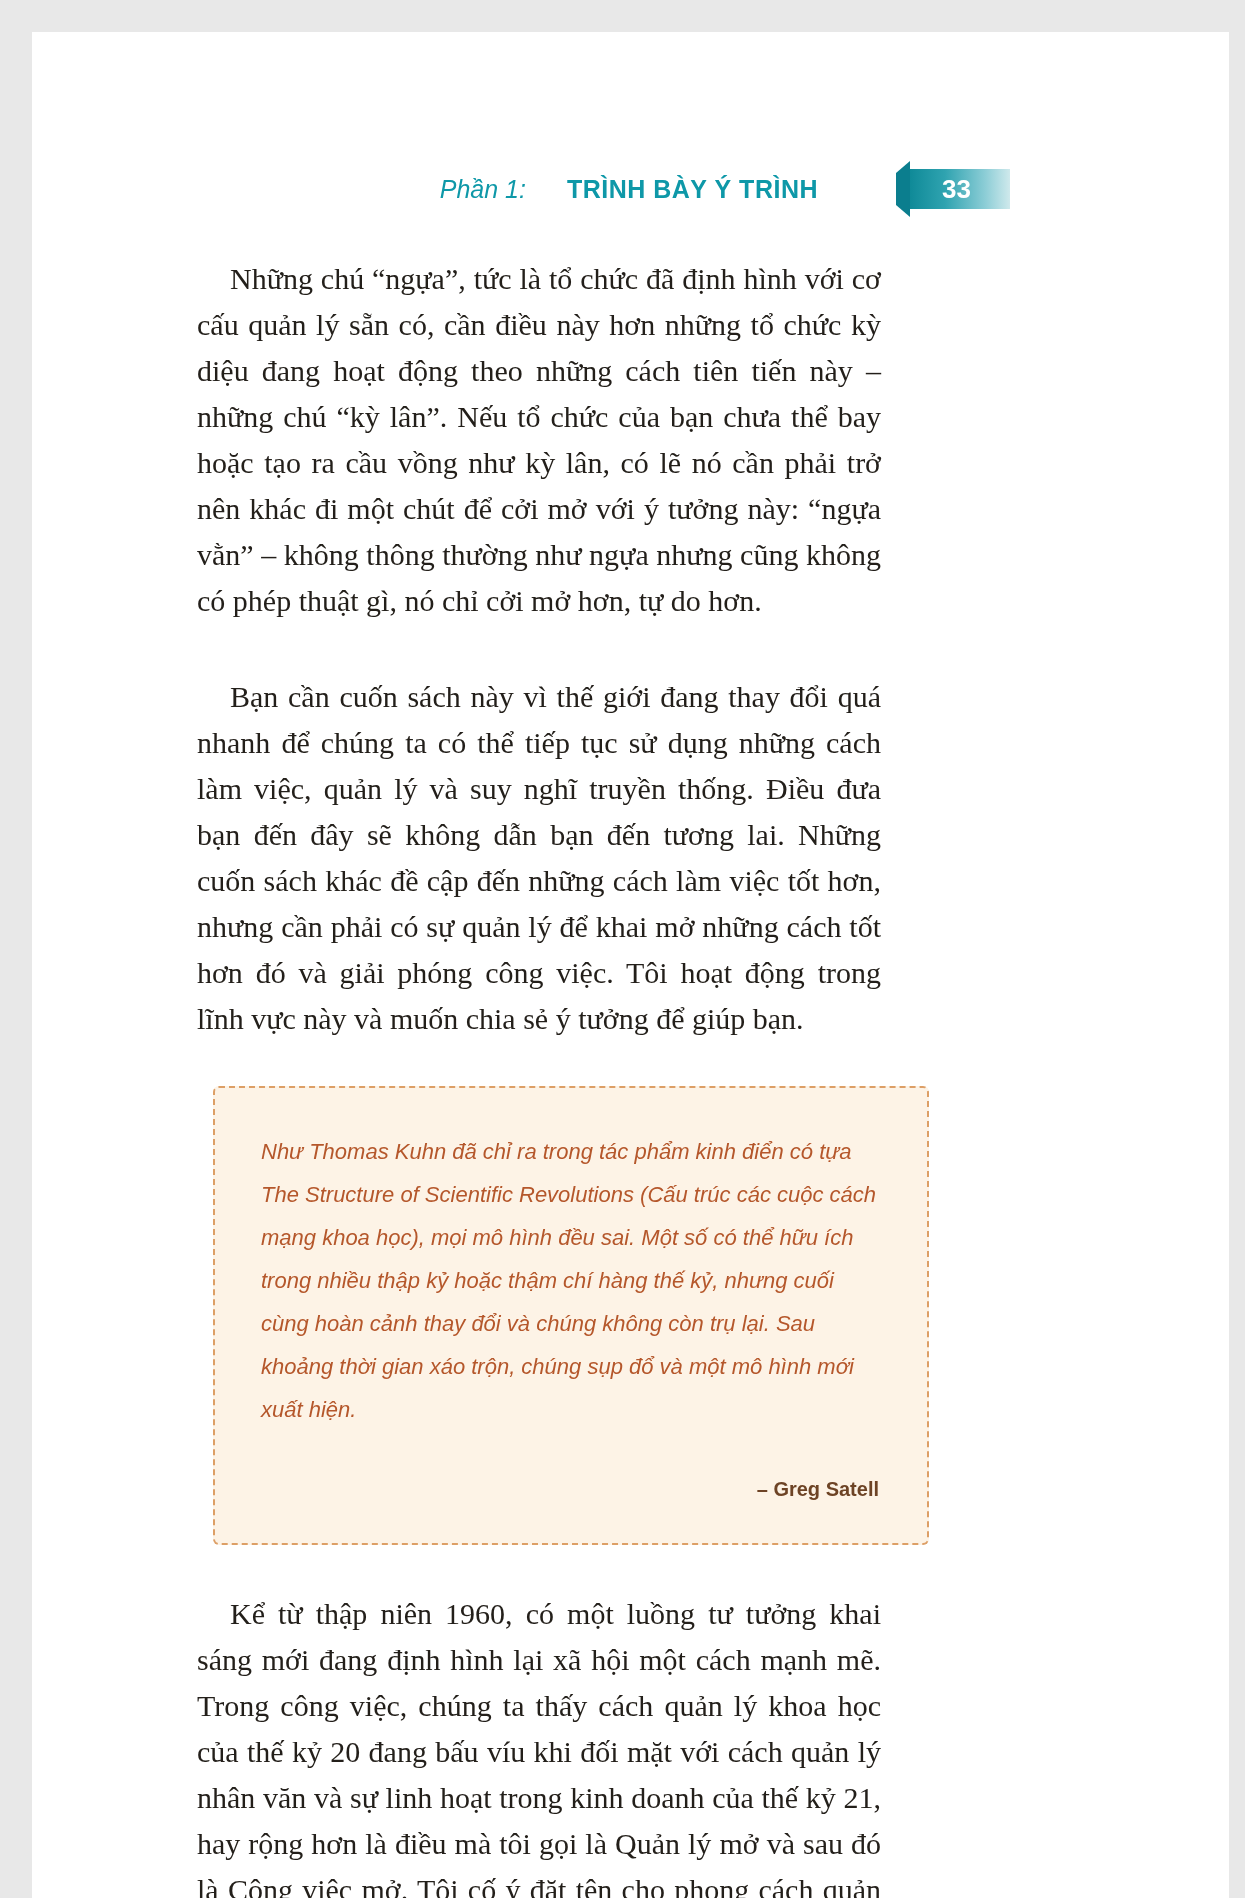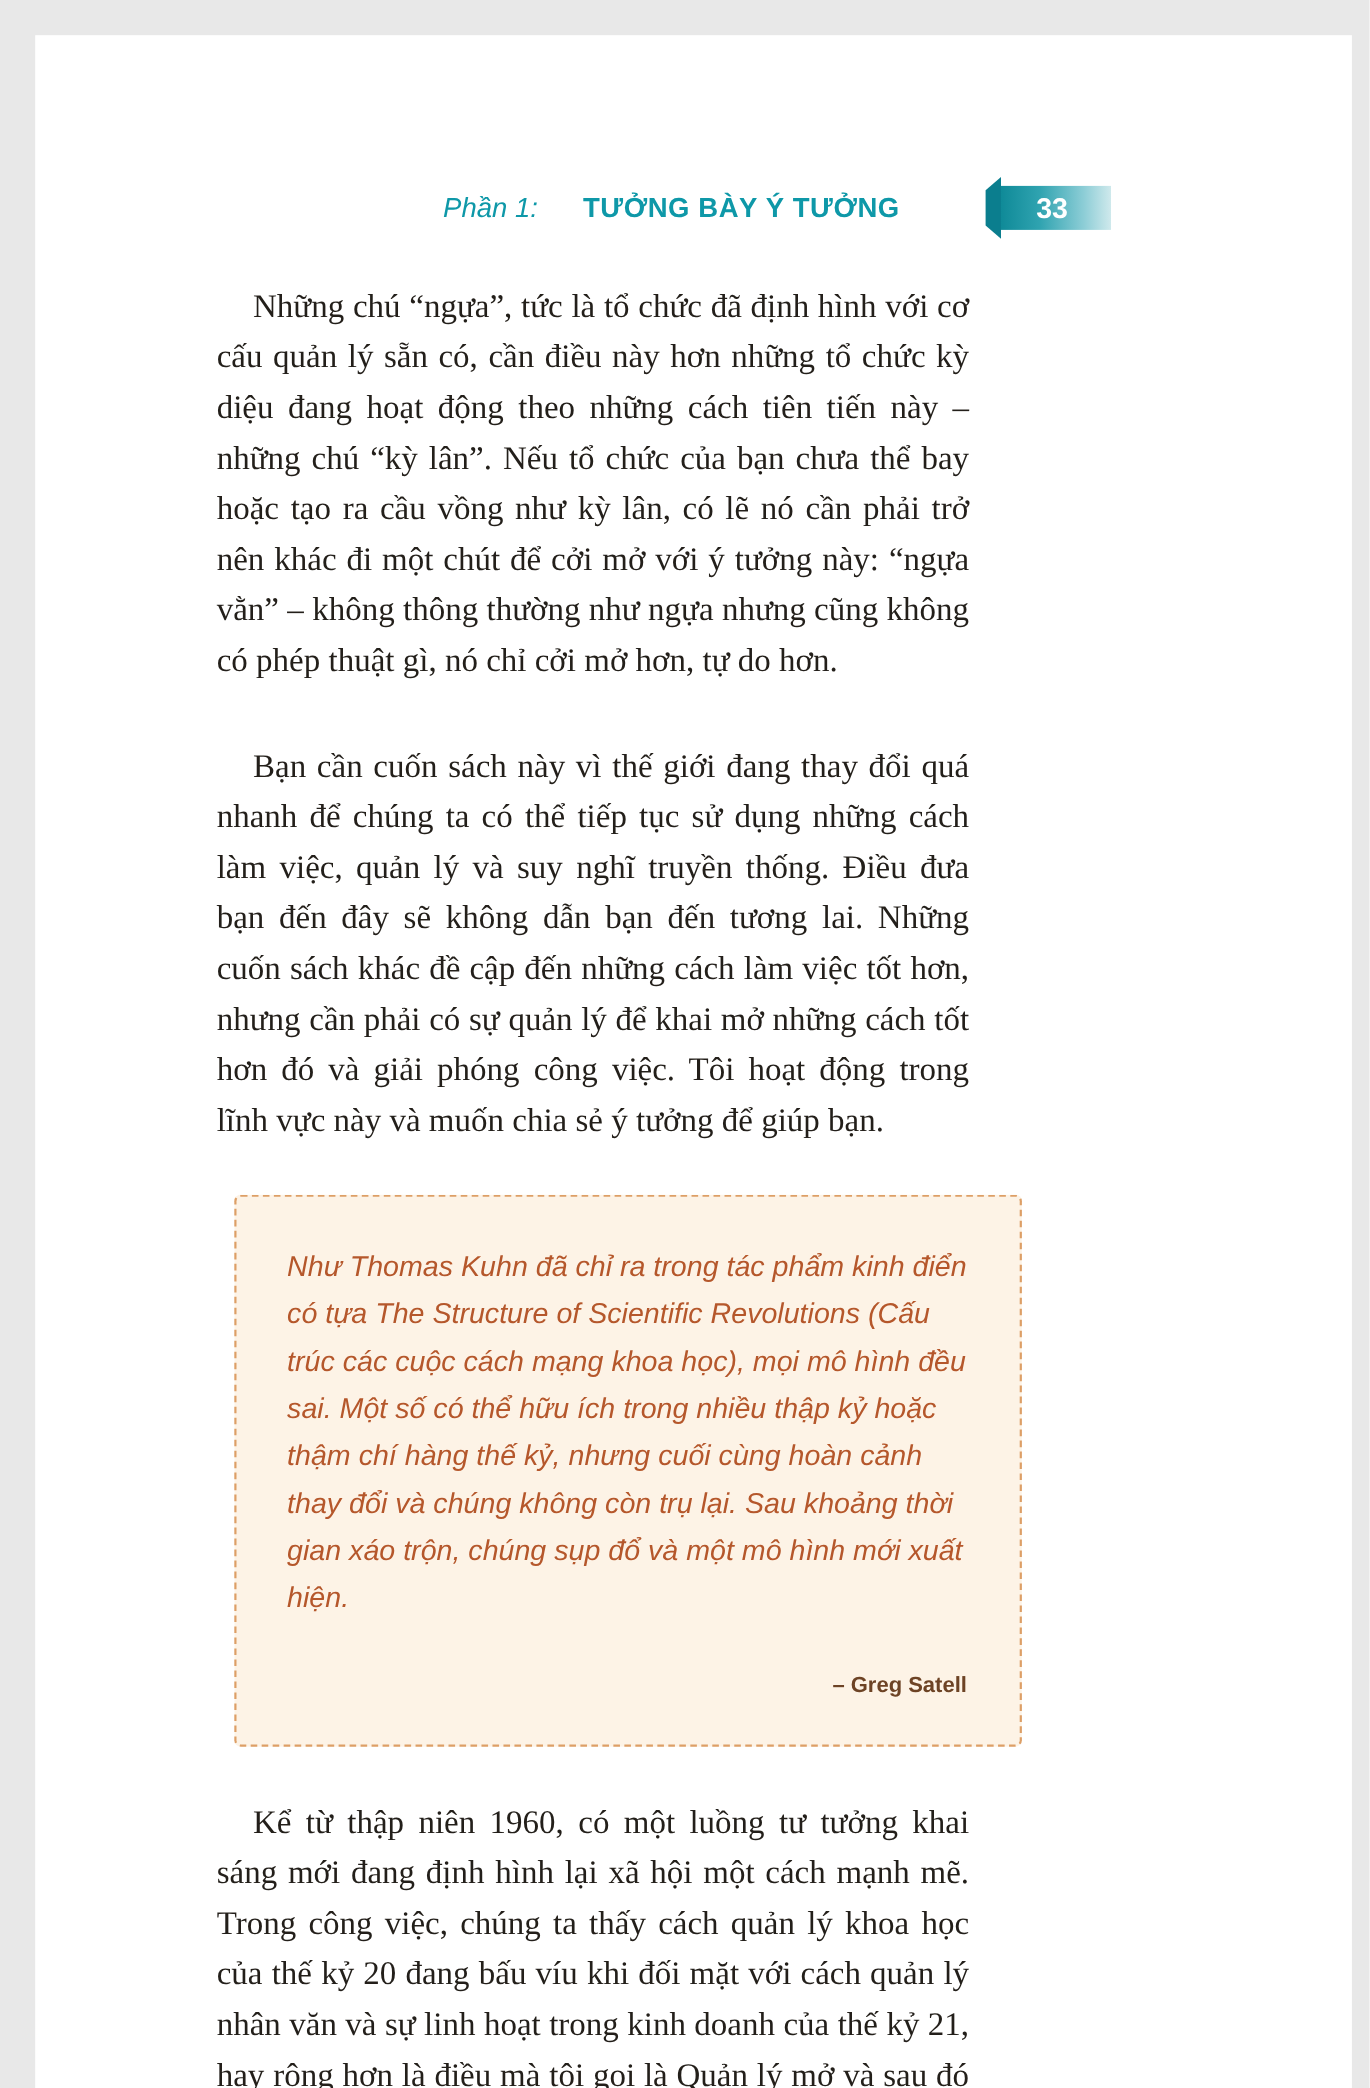--- a/index.html
+++ b/index.html
@@ -86,21 +86,21 @@
     margin: 28px 0 30px 32px;
     width: 716px;
     background: #fdf3e6;
     border: 2px dashed #dd9f66;
     border-radius: 6px;
     padding: 26px 32px 18px 30px;
   }
   .quote-text {
     font-family: "Liberation Sans", sans-serif;
     font-style: italic;
-    font-size: 26px;
+    font-size: 22px;
     line-height: 43px;
     color: #b5572b;
     text-align: left;
   }
   .quote-attr {
     font-family: "Liberation Sans", sans-serif;
     font-weight: bold;
     font-size: 20px;
     line-height: 40px;
     color: #6d4325;
@@ -108,21 +108,21 @@
     margin-top: 6px;
   }
 </style>
 </head>
 <body>
 
 <div class="page">
 
   <div class="header">
     <span class="part-label">Phần 1:</span>
-    <span class="part-title">TƯỞNG BÀY Ý TƯỞNG</span>
+    <span class="part-title">TRÌNH BÀY Ý TRÌNH</span>
     <div class="page-badge">
       <span class="badge-arrow"></span>
       <span class="badge-rect">
         <span class="badge-num">33</span>
       </span>
     </div>
   </div>
 
   <div class="content">
 

